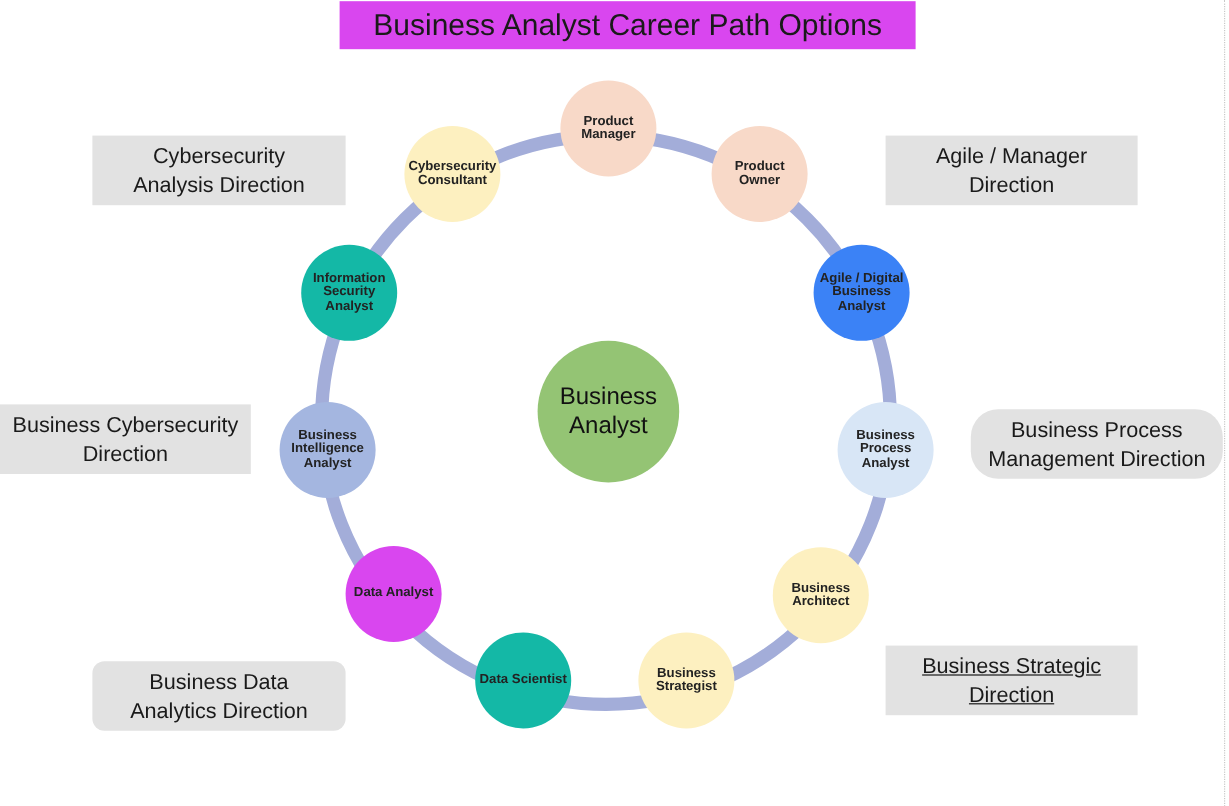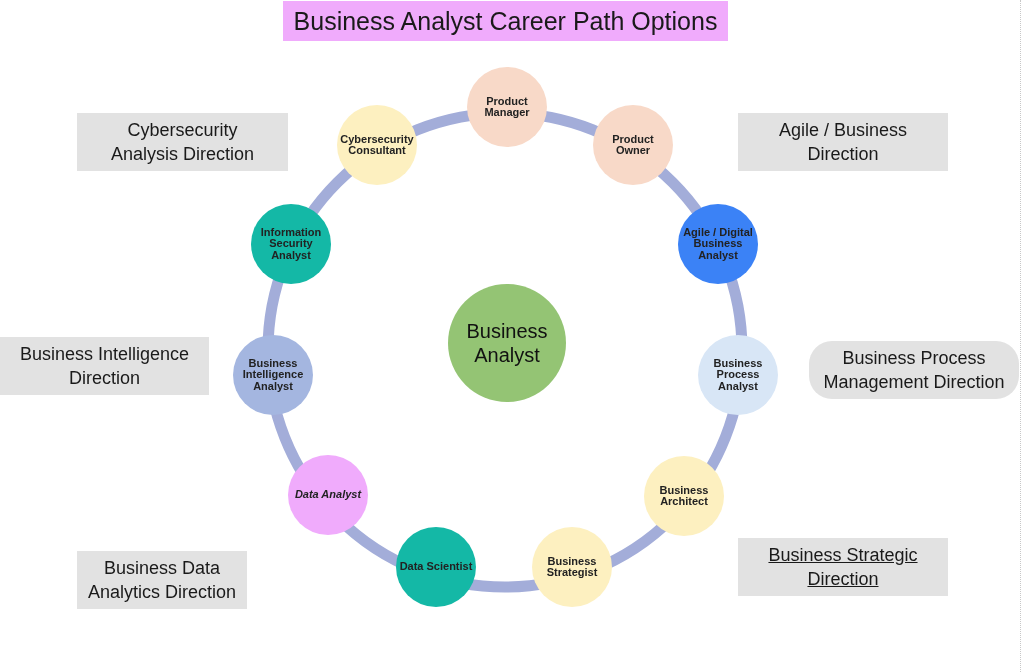--- a/index.html
+++ b/index.html
@@ -1,19 +1,19 @@
 <!DOCTYPE html>
 <html><head>
 <meta charset="utf-8">
 <style>
   html, body { margin:0; padding:0; }
   body { width:1024px; height:672px; background:#ffffff; position:relative; overflow:hidden;
          font-family:"Liberation Sans", "DejaVu Sans", sans-serif; color:#1a1a1a; }
   .edge { position:absolute; left:1020px; top:0; width:1px; height:672px; border-left:1px dotted #c8c8c8; }
-  .title { position:absolute; left:283px; top:1px; width:445px; height:40px; background:#f0abfc;
+  .title { position:absolute; left:283px; top:1px; width:480px; height:40px; background:#d946ef;
            display:flex; align-items:center; justify-content:center; font-size:25px; }
   .dir { position:absolute; background:#e2e2e2; display:flex; align-items:center; justify-content:center;
          text-align:center; font-size:18px; line-height:24px; white-space:pre-line; }
   svg.ring { position:absolute; left:0; top:0; }
   .node { position:absolute; border-radius:50%; display:flex; align-items:center; justify-content:center;
           text-align:center; font-size:11px; line-height:11.5px; font-weight:bold; color:#222;
           white-space:pre-line; box-sizing:border-box; }
   .center { position:absolute; left:448px; top:284px; width:118px; height:118px; border-radius:50%;
             background:#94c474; display:flex; align-items:center; justify-content:center; text-align:center;
             font-size:20px; line-height:24px; white-space:pre-line; color:#111; }
@@ -24,47 +24,47 @@
 <div class="edge"></div>
 
 <div class="title">Business Analyst Career Path Options</div>
 
 <svg class="ring" width="1024" height="672">
   <circle cx="505" cy="350" r="237" fill="none" stroke="#a3add9" stroke-width="11"></circle>
 </svg>
 
 <div class="dir" style="left:77px;top:113px;width:211px;height:58px;">Cybersecurity
 Analysis Direction</div>
-<div class="dir" style="left:738px;top:113px;width:210px;height:58px;">Agile / Business
+<div class="dir" style="left:738px;top:113px;width:210px;height:58px;">Agile / Manager
 Direction</div>
-<div class="dir" style="left:0px;top:337px;width:209px;height:58px;">Business Intelligence
+<div class="dir" style="left:0px;top:337px;width:209px;height:58px;">Business Cybersecurity
 Direction</div>
 <div class="dir" style="left:809px;top:341px;width:210px;height:58px;border-radius:23px;">Business Process
 Management Direction</div>
-<div class="dir" style="left:77px;top:551px;width:170px;height:58px;">Business Data
+<div class="dir" style="left:77px;top:551px;width:211px;height:58px;border-radius:10px;">Business Data
 Analytics Direction</div>
 <div class="dir" style="left:738px;top:538px;width:210px;height:58px;text-decoration:underline;">Business Strategic
 Direction</div>
 
 <div class="node" style="left:467px;top:67px;width:80px;height:80px;background:#f8d9c8;">Product
 Manager</div>
 <div class="node" style="left:593px;top:105px;width:80px;height:80px;background:#f8d9c8;">Product
 Owner</div>
 <div class="node" style="left:678px;top:204px;width:80px;height:80px;background:#3b82f6;">Agile / Digital
 Business
 Analyst</div>
 <div class="node" style="left:698px;top:335px;width:80px;height:80px;background:#d8e6f6;">Business
 Process
 Analyst</div>
 <div class="node" style="left:644px;top:456px;width:80px;height:80px;background:#fdf0c0;">Business
 Architect</div>
 <div class="node" style="left:532px;top:527px;width:80px;height:80px;background:#fdf0c0;">Business
 Strategist</div>
 <div class="node" style="left:396px;top:527px;width:80px;height:80px;background:#14b8a6;">Data Scientist</div>
-<div class="node" style="left:288px;top:455px;width:80px;height:80px;background:#f0abfc;font-style:italic;">Data Analyst</div>
+<div class="node" style="left:288px;top:455px;width:80px;height:80px;background:#d946ef;">Data Analyst</div>
 <div class="node" style="left:233px;top:335px;width:80px;height:80px;background:#a4b6e0;">Business
 Intelligence
 Analyst</div>
 <div class="node" style="left:251px;top:204px;width:80px;height:80px;background:#14b8a6;">Information
 Security
 Analyst</div>
 <div class="node" style="left:337px;top:105px;width:80px;height:80px;background:#fdf0c0;">Cybersecurity
 Consultant</div>
 
 <div class="center">Business

